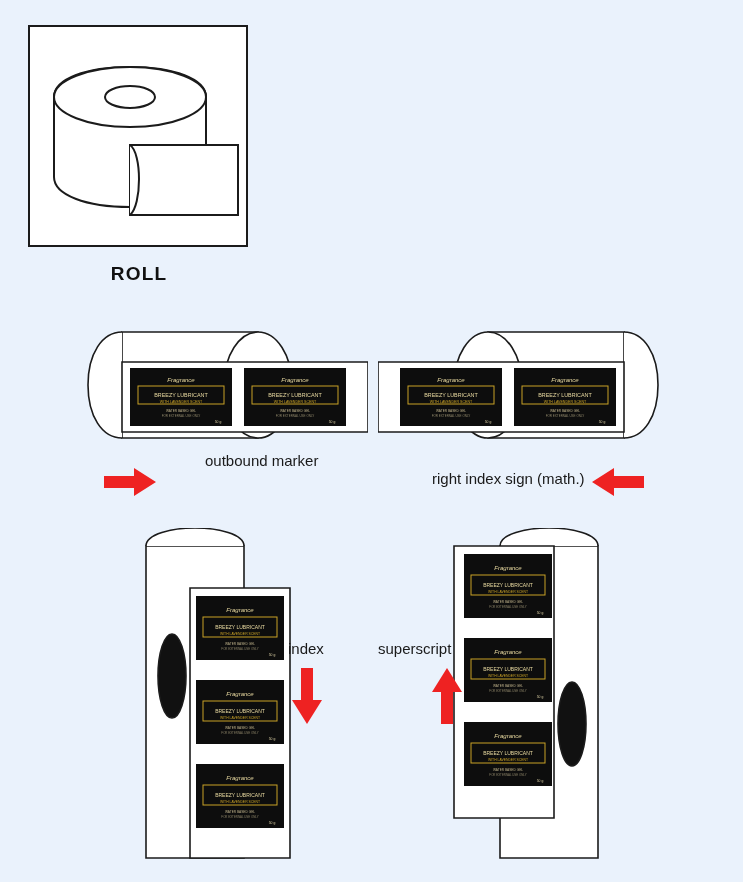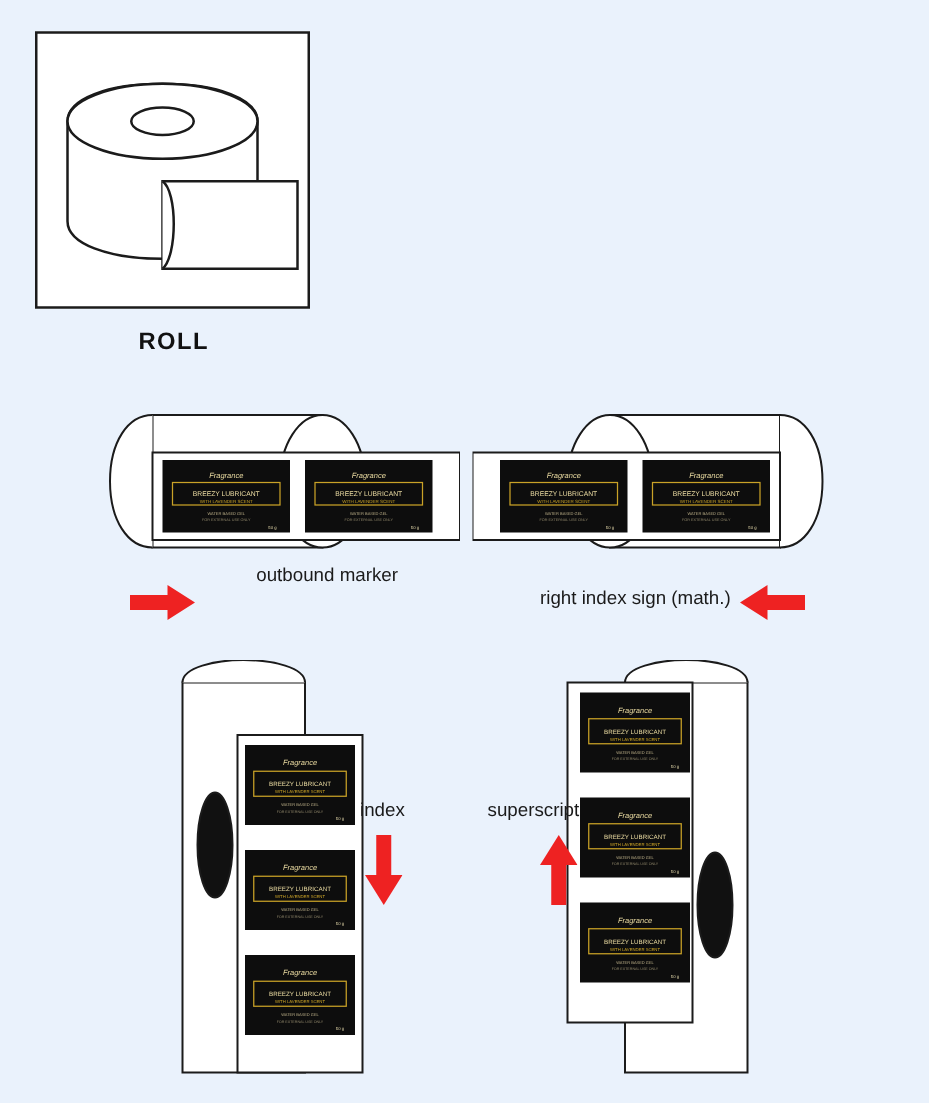--- a/index.html
+++ b/index.html
@@ -275,19 +275,19 @@
         <text x="56" y="210" font-size="6" fill="#e8d9a0" text-anchor="middle" font-style="italic">Fragrance</text>
         <text x="56" y="227" font-size="5" fill="#e8d9a0" text-anchor="middle">BREEZY LUBRICANT</text>
         <text x="56" y="232.5" font-size="3.4" fill="#c9a227" text-anchor="middle">WITH LAVENDER SCENT</text>
         <text x="56" y="243" font-size="3.2" fill="#bdb089" text-anchor="middle">WATER BASED GEL</text>
         <text x="56" y="248" font-size="2.9" fill="#8d8468" text-anchor="middle">FOR EXTERNAL USE ONLY</text>
         <text x="88" y="254" font-size="3.4" fill="#d8cda2" text-anchor="middle">50 g</text>
       </g>
     </svg>
   </div>
 
-  <div class="caption" style="position:absolute; left:390px; top:120px;">superscript</div>
+  <div class="caption" style="position:absolute; left:378px; top:120px;">superscript</div>
   <div class="arrow-up" style="left:432px; top:148px;">
     <svg width="30" height="56" viewBox="0 0 30 56">
       <path d="M15 0 L30 24 L21 24 L21 56 L9 56 L9 24 L0 24 Z" fill="#ee2222"></path>
     </svg>
   </div>
 </div>
 
 </body></html>

